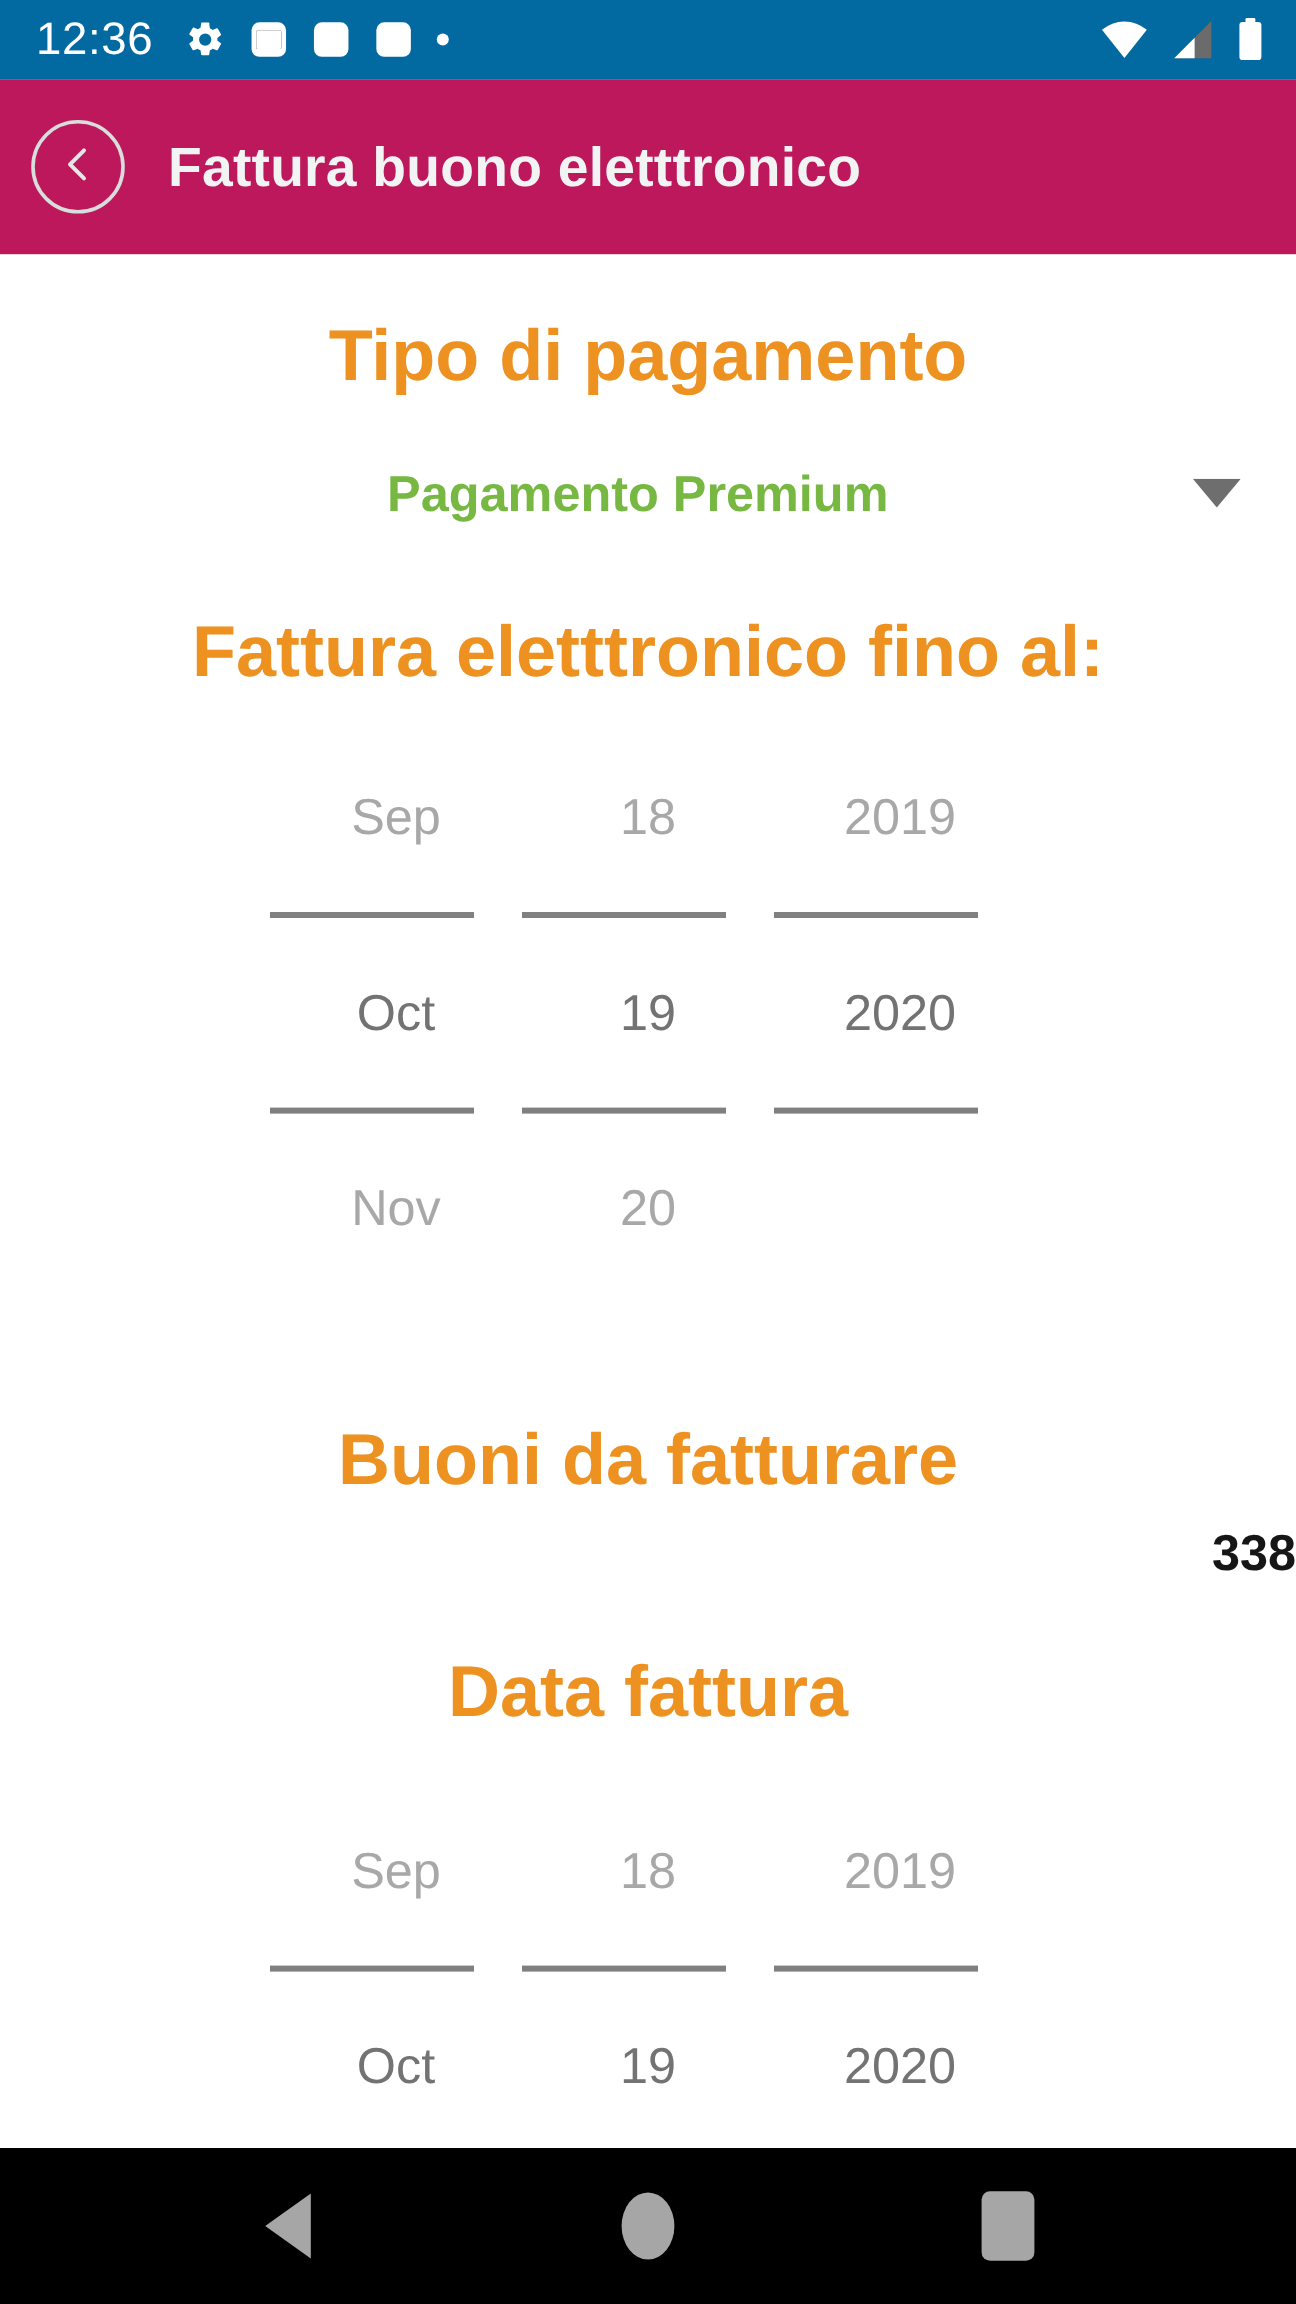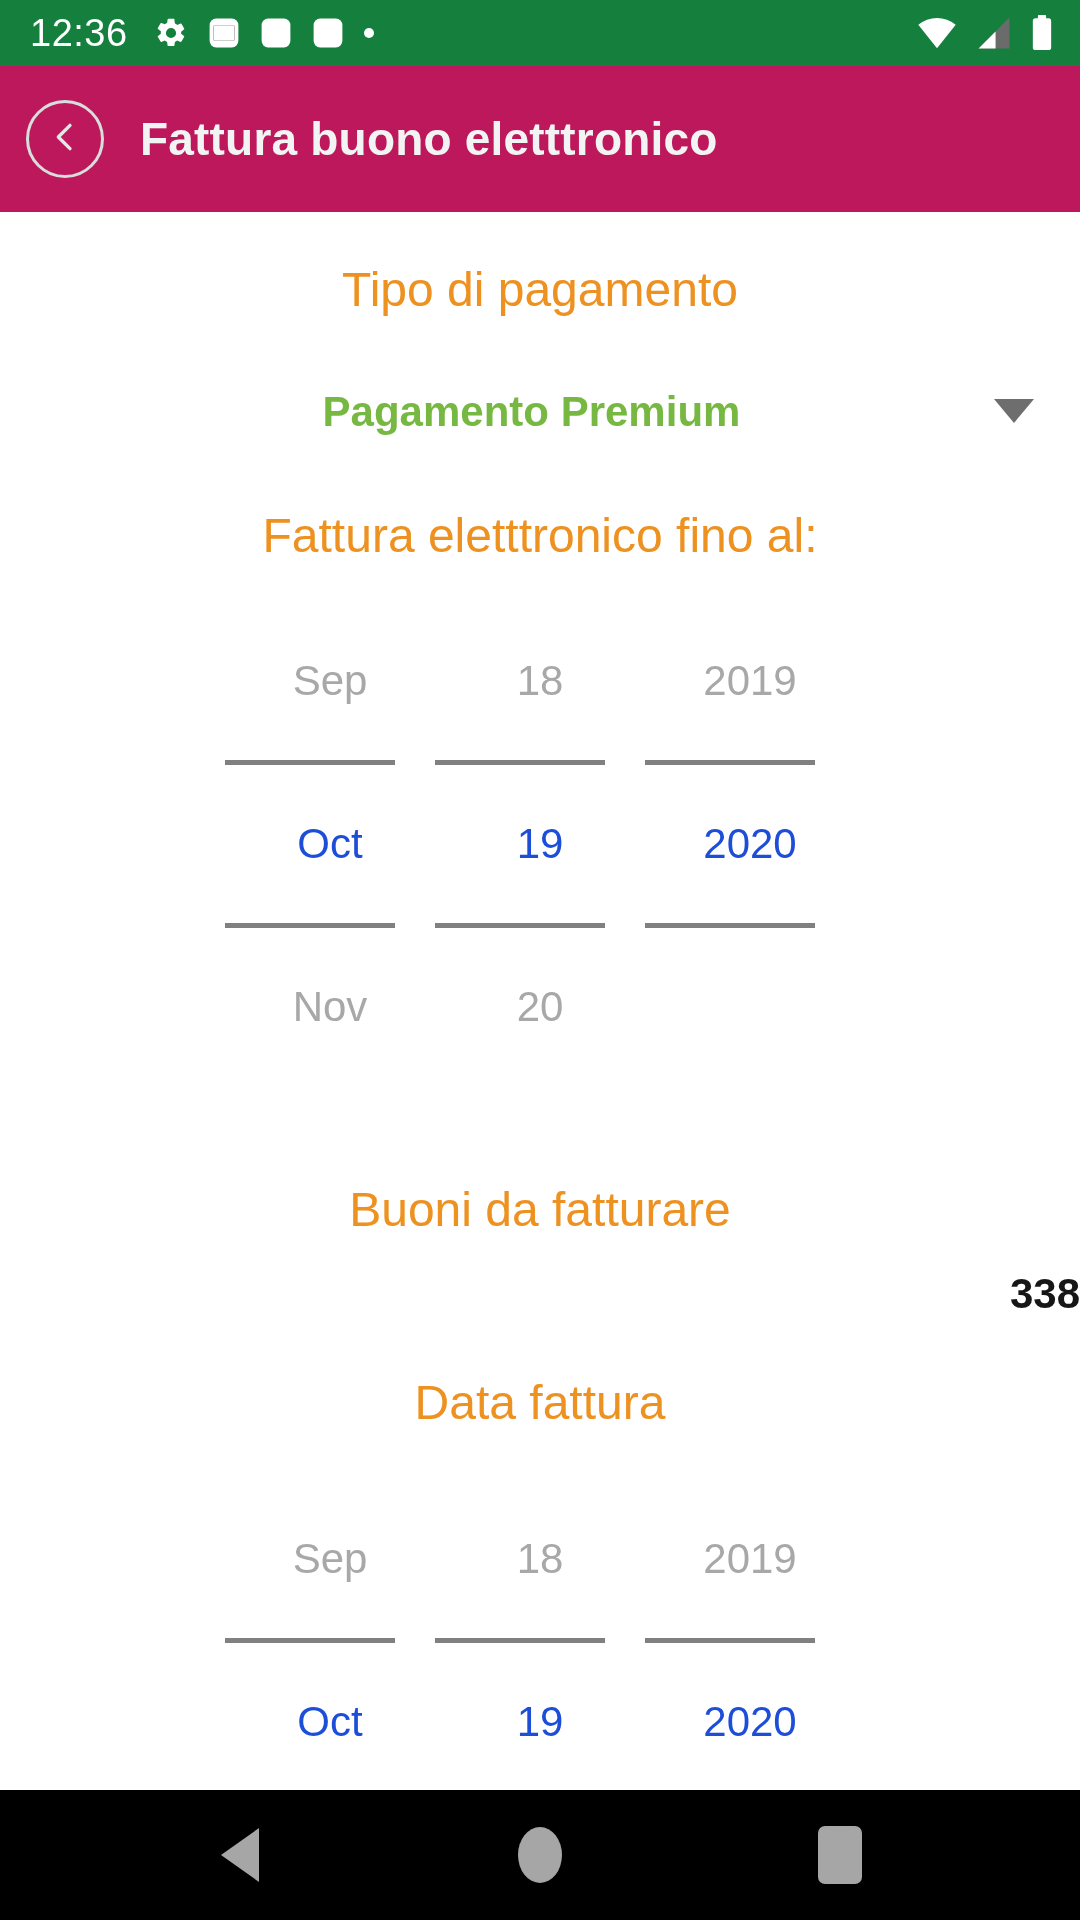--- a/index.html
+++ b/index.html
@@ -7,21 +7,21 @@
   body {
     font-family:"Liberation Sans", sans-serif;
     background:#ffffff;
     overflow:hidden;
     position:relative;
   }
 
   
   .status-bar{
     position:absolute; top:0; left:0; width:1080px; height:66px;
-    background:#15803d; display:flex; align-items:center;
+    background:#0369a1; display:flex; align-items:center;
     padding:0 26px 0 30px;
   }
   .status-time{
     color:#ffffff; font-size:38px; font-weight:400;
     letter-spacing:0.5px; line-height:1;
   }
   .status-left-icons{ display:flex; align-items:center; gap:20px; margin-left:26px; }
   .status-right{ margin-left:auto; display:flex; align-items:center; gap:16px; }
   .sb-icon{ display:block; }
   .sb-dot{ width:10px; height:10px; border-radius:50%; background:#ffffff; }
@@ -46,22 +46,22 @@
     pointer-events:none;
   }
 
   
   .content{
     position:absolute; top:212px; left:0; width:1080px; height:1578px;
     background:#ffffff; overflow:hidden;
   }
 
   .heading{
-    text-align:center; color:#ed9121; font-weight:normal;
-    font-size:48px; line-height:1.1; width:100%;
+    text-align:center; color:#ed9121; font-weight:bold;
+    font-size:60px; line-height:1.1; width:100%;
   }
   .h-tipo      { position:absolute; top:52px; }
   .h-fattura   { position:absolute; top:298px; }
   .h-buoni     { position:absolute; top:972px; }
   .h-datafatt  { position:absolute; top:1165px; }
 
   
   .dropdown-row{
     position:absolute; top:160px; left:0; width:1080px; height:80px;
     display:flex; align-items:center;
@@ -89,21 +89,21 @@
   .picker-2{ top:1268px; }
 
   .picker-col{
     width:210px; display:flex; flex-direction:column; align-items:flex-start;
   }
   .pk-cell{
     height:158px; width:100%; display:flex; align-items:center; justify-content:center;
     font-size:42px; line-height:1;
   }
   .pk-cell.dim{ color:#a8a8a8; }
-  .pk-cell.sel{ color:#1d4ed8; }
+  .pk-cell.sel{ color:#737373; }
   .pk-rule{
     width:170px; height:5px; background:#808080; flex:0 0 auto;
   }
 
   
   .nav-bar{
     position:absolute; bottom:0; left:0; width:1080px; height:130px;
     background:#000000; display:flex; align-items:center; justify-content:center;
   }
   .nav-slot{ width:300px; display:flex; align-items:center; justify-content:center; }

